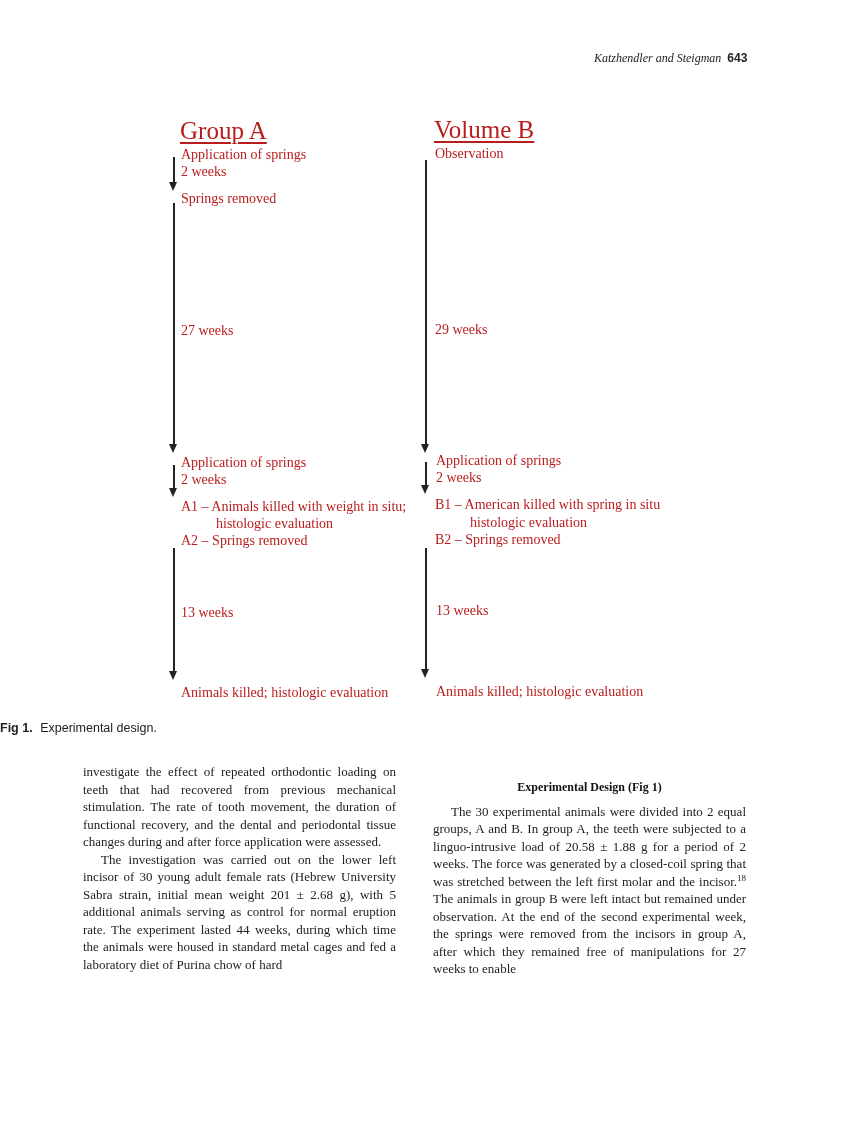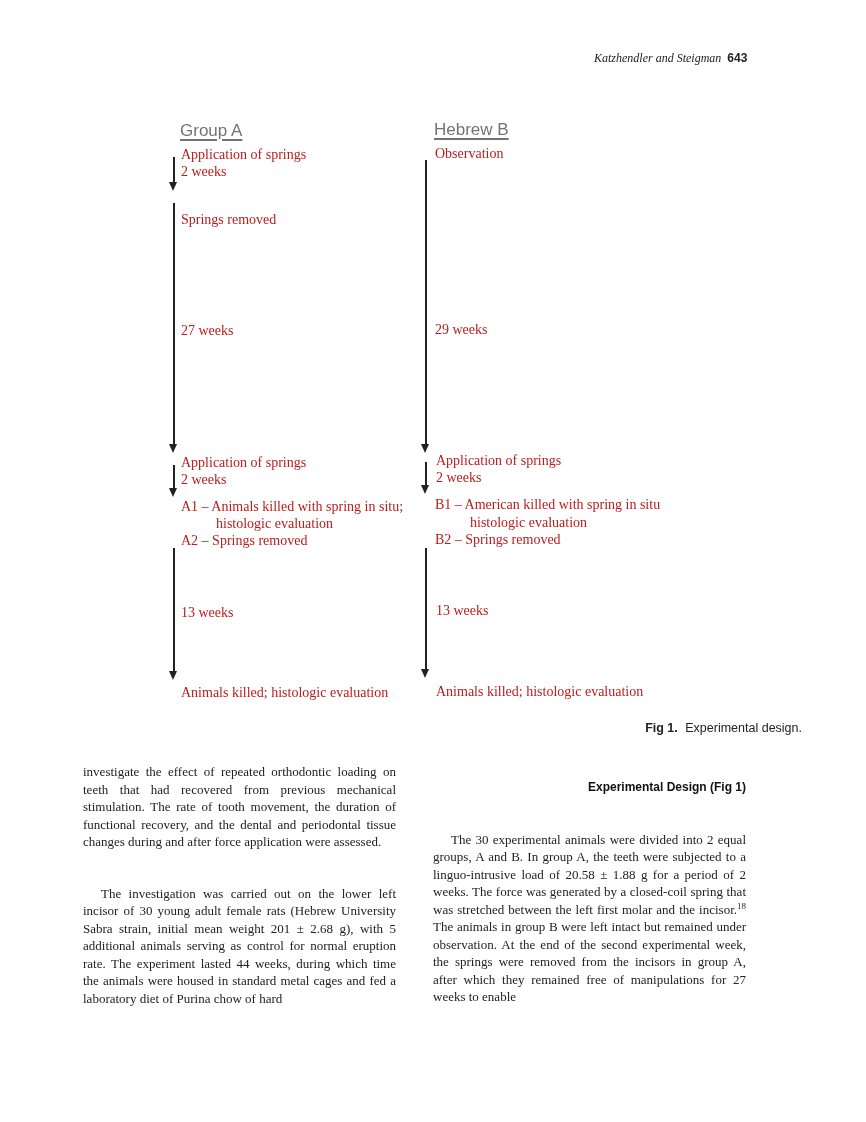--- a/index.html
+++ b/index.html
@@ -21,87 +21,87 @@
       font-family: "Liberation Serif", serif; white-space: nowrap; margin-left: 12px;
     }
     .hdr-page {
       font-style: normal; font-weight: bold; font-family: "Liberation Sans", sans-serif;
       font-size: 12px; margin-left: 6px;
     }
 
     
     .fig-text { font-family: "Liberation Serif", serif; font-size: 14px; color: #b91c1c; white-space: nowrap; line-height: 17px; }
     .group-title {
-      font-size: 17px; text-decoration: underline; text-decoration-thickness: 1.5px;
-      text-underline-offset: 3px; color: #737373; font-family: Liberation Sans, sans-serif; line-height: 28px;
+      font-size: 25px; text-decoration: underline; text-decoration-thickness: 1.5px;
+      text-underline-offset: 3px; color: #b91c1c; font-family: Liberation Serif, serif; line-height: 28px;
     }
     .vline { position: absolute; width: 1.6px; background: #222; }
     .arrowhead {
       position: absolute; width: 0; height: 0;
       border-left: 4.5px solid transparent; border-right: 4.5px solid transparent;
       border-top: 9px solid #222;
     }
 
     .caption {
-      left: 0; width: 802px; top: 721px; text-align: right;
+      left: 0; width: 802px; top: 721px; text-align: left;
       font-family: "Liberation Sans", sans-serif; font-size: 12.5px; color: #222;
     }
     .caption b { font-weight: bold; margin-right: 4px; }
 
     
     .col {
       position: absolute; width: 313px;
       font-family: "Liberation Serif", serif; font-size: 13px; line-height: 17.5px;
       text-align: justify; color: #222;
     }
     .col p { margin: 0; }
-    .col .indentp { text-indent: 18px; margin-top: 34px; }
+    .col .indentp { text-indent: 18px; }
     .sect-head {
-      font-family: Liberation Sans, sans-serif; font-weight: bold; font-size: 12px;
-      margin: 7px 0 6px 0; color: #111; text-align: right;
+      font-family: Liberation Serif, serif; font-weight: bold; font-size: 12px;
+      margin: 7px 0 6px 0; color: #111; text-align: center;
     }
     sup { font-size: 9px; line-height: 0; vertical-align: 5px; }
   </style>
 </head>
 <body>
 
 <div class="abs hdr-journal">
 </div>
 <div class="abs hdr-right">
   <span>Katzhendler and Steigman</span><span class="hdr-page">643</span>
 </div>
 
 <div class="abs" style="left:0;top:0;width:866px;height:740px;">
 
   <div class="abs group-title" style="left:180px;top:117px;">Group A</div>
   <div class="abs fig-text" style="left:181px;top:146px;">Application of springs</div>
   <div class="abs fig-text" style="left:181px;top:163px;">2 weeks</div>
   <div class="vline" style="left:173px;top:157px;height:26px;"></div>
   <div class="arrowhead" style="left:169px;top:182px;"></div>
-  <div class="abs fig-text" style="left:181px;top:190px;margin-top:21px;">Springs removed</div>
+  <div class="abs fig-text" style="left:181px;top:190px;">Springs removed</div>
 
   <div class="vline" style="left:173px;top:203px;height:242px;"></div>
   <div class="arrowhead" style="left:169px;top:444px;"></div>
   <div class="abs fig-text" style="left:181px;top:322px;">27 weeks</div>
 
   <div class="abs fig-text" style="left:181px;top:454px;">Application of springs</div>
   <div class="abs fig-text" style="left:181px;top:471px;">2 weeks</div>
   <div class="vline" style="left:173px;top:465px;height:24px;"></div>
   <div class="arrowhead" style="left:169px;top:488px;"></div>
 
-  <div class="abs fig-text" style="left:181px;top:498px;">A1 – Animals killed with spring in situ;</div>
+  <div class="abs fig-text" style="left:181px;top:498px;">A1 – Animals killed with weight in situ;</div>
   <div class="abs fig-text" style="left:216px;top:515px;">histologic evaluation</div>
   <div class="abs fig-text" style="left:181px;top:532px;">A2 – Springs removed</div>
 
   <div class="vline" style="left:173px;top:548px;height:124px;"></div>
   <div class="arrowhead" style="left:169px;top:671px;"></div>
   <div class="abs fig-text" style="left:181px;top:604px;">13 weeks</div>
   <div class="abs fig-text" style="left:181px;top:684px;">Animals killed; histologic evaluation</div>
 
-  <div class="abs group-title" style="left:434px;top:116px;">Hebrew B</div>
+  <div class="abs group-title" style="left:434px;top:116px;">Volume B</div>
   <div class="abs fig-text" style="left:435px;top:145px;">Observation</div>
 
   <div class="vline" style="left:425px;top:160px;height:285px;"></div>
   <div class="arrowhead" style="left:421px;top:444px;"></div>
   <div class="abs fig-text" style="left:435px;top:321px;">29 weeks</div>
 
   <div class="abs fig-text" style="left:436px;top:452px;">Application of springs</div>
   <div class="abs fig-text" style="left:436px;top:469px;">2 weeks</div>
   <div class="vline" style="left:425px;top:462px;height:24px;"></div>
   <div class="arrowhead" style="left:421px;top:485px;"></div>

